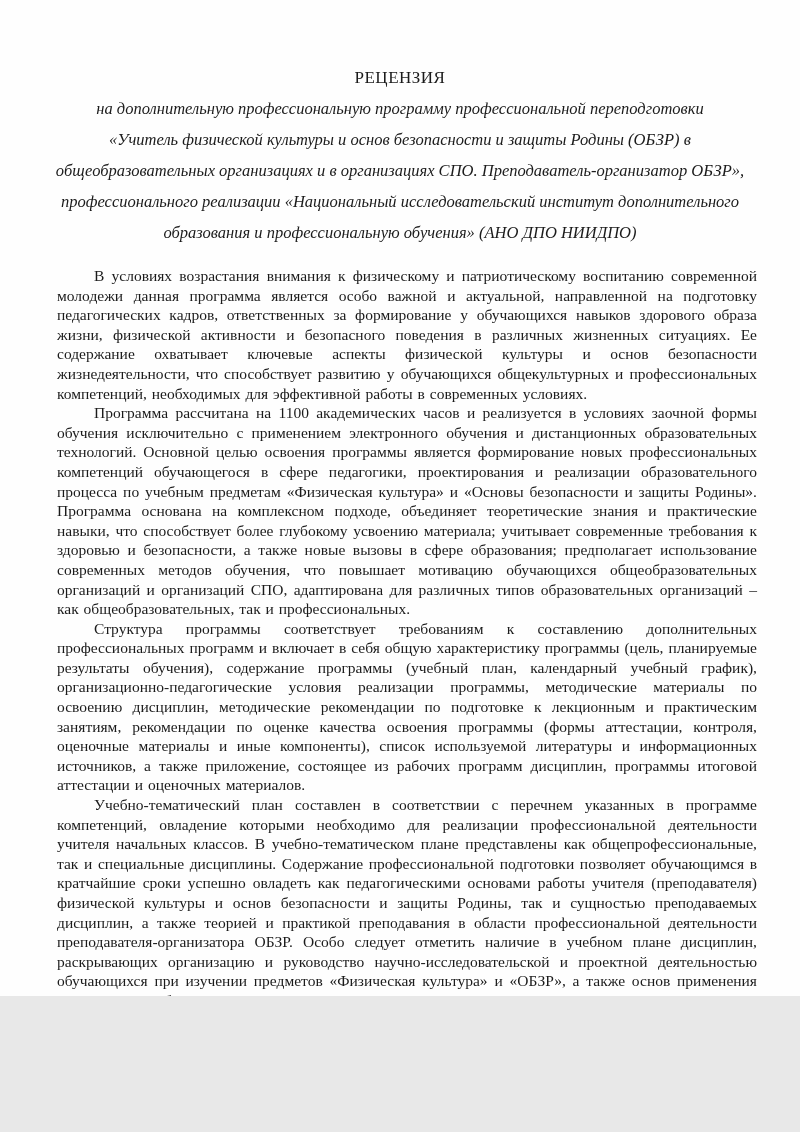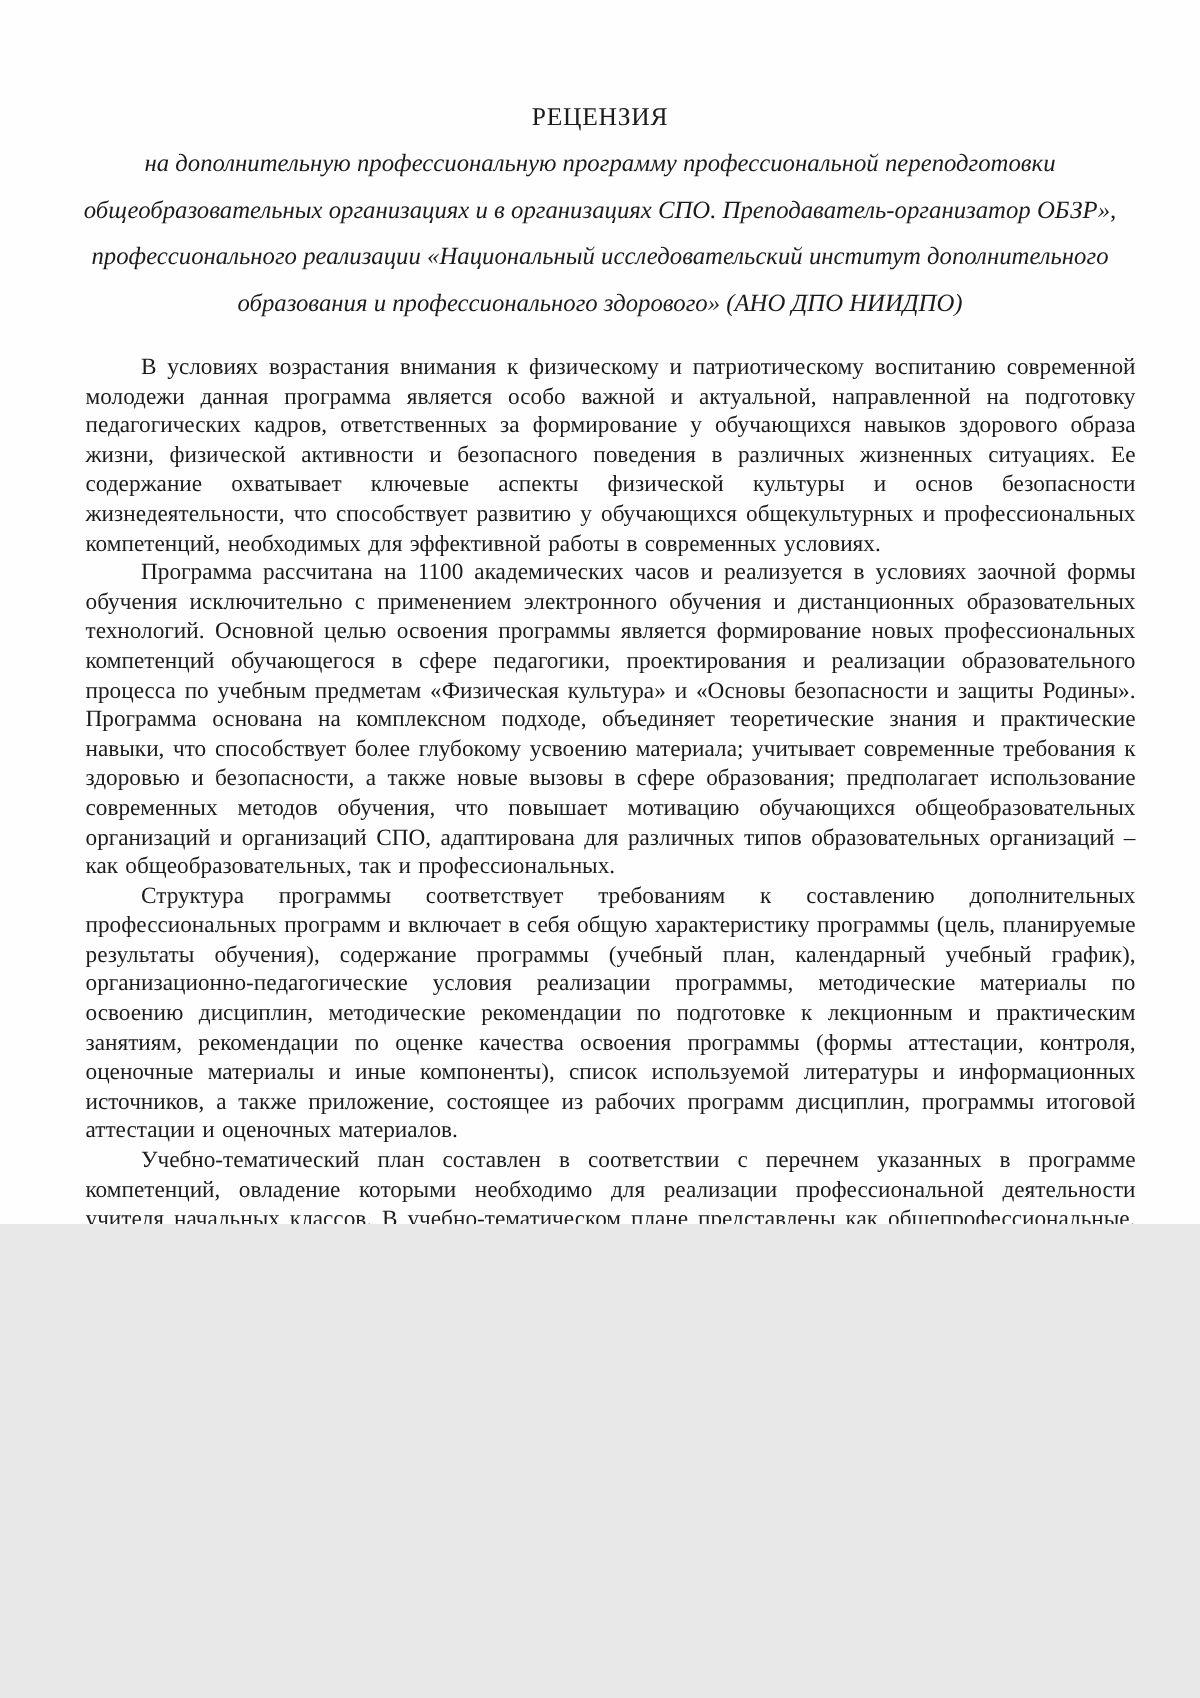--- a/index.html
+++ b/index.html
@@ -3,21 +3,21 @@
 <meta charset="utf-8">
 <style>
   html, body {
     margin: 0;
     padding: 0;
     background: #e8e8e8;
   }
   .page {
     position: relative;
     width: 800px;
-    height: 816px;
+    height: 996px;
     margin: 0 auto;
     background: #fefefe;
     box-sizing: border-box;
     overflow: hidden;
     font-family: "Liberation Serif", "DejaVu Serif", serif;
     color: #1b1b1b;
   }
   .doc-header {
     padding-top: 62px;
     text-align: center;
@@ -50,23 +50,24 @@
   }
 </style>
 </head>
 <body>
 
 <div class="page">
   <div class="doc-header">
     <h1 class="doc-title">РЕЦЕНЗИЯ</h1>
     <div>
       <div class="subtitle-line">на дополнительную профессиональную программу профессиональной переподготовки</div>
+      <div class="subtitle-line">«Учитель физической культуры и основ безопасности и защиты Родины (ОБЗР) в</div>
       <div class="subtitle-line">общеобразовательных организациях и в организациях СПО. Преподаватель-организатор ОБЗР»,</div>
       <div class="subtitle-line">профессионального реализации «Национальный исследовательский институт дополнительного</div>
-      <div class="subtitle-line">образования и профессионального здорового» (АНО ДПО НИИДПО)</div>
+      <div class="subtitle-line">образования и профессиональную обучения» (АНО ДПО НИИДПО)</div>
     </div>
   </div>
 
   <div class="doc-body">
     <p>В условиях возрастания внимания к физическому и патриотическому воспитанию современной молодежи данная программа является особо важной и актуальной, направленной на подготовку педагогических кадров, ответственных за формирование у обучающихся навыков здорового образа жизни, физической активности и безопасного поведения в различных жизненных ситуациях. Ее содержание охватывает ключевые аспекты физической культуры и основ безопасности жизнедеятельности, что способствует развитию у обучающихся общекультурных и профессиональных компетенций, необходимых для эффективной работы в современных условиях.</p>
     <p>Программа рассчитана на 1100 академических часов и реализуется в условиях заочной формы обучения исключительно с применением электронного обучения и дистанционных образовательных технологий. Основной целью освоения программы является формирование новых профессиональных компетенций обучающегося в сфере педагогики, проектирования и реализации образовательного процесса по учебным предметам «Физическая культура» и «Основы безопасности и защиты Родины». Программа основана на комплексном подходе, объединяет теоретические знания и практические навыки, что способствует более глубокому усвоению материала; учитывает современные требования к здоровью и безопасности, а также новые вызовы в сфере образования; предполагает использование современных методов обучения, что повышает мотивацию обучающихся общеобразовательных организаций и организаций СПО, адаптирована для различных типов образовательных организаций – как общеобразовательных, так и профессиональных.</p>
     <p>Структура программы соответствует требованиям к составлению дополнительных профессиональных программ и включает в себя общую характеристику программы (цель, планируемые результаты обучения), содержание программы (учебный план, календарный учебный график), организационно-педагогические условия реализации программы, методические материалы по освоению дисциплин, методические рекомендации по подготовке к лекционным и практическим занятиям, рекомендации по оценке качества освоения программы (формы аттестации, контроля, оценочные материалы и иные компоненты), список используемой литературы и информационных источников, а также приложение, состоящее из рабочих программ дисциплин, программы итоговой аттестации и оценочных материалов.</p>
     <p>Учебно-тематический план составлен в соответствии с перечнем указанных в программе компетенций, овладение которыми необходимо для реализации профессиональной деятельности учителя начальных классов. В учебно-тематическом плане представлены как общепрофессиональные, так и специальные дисциплины. Содержание профессиональной подготовки позволяет обучающимся в кратчайшие сроки успешно овладеть как педагогическими основами работы учителя (преподавателя) физической культуры и основ безопасности и защиты Родины, так и сущностью преподаваемых дисциплин, а также теорией и практикой преподавания в области профессиональной деятельности преподавателя-организатора ОБЗР. Особо следует отметить наличие в учебном плане дисциплин, раскрывающих организацию и руководство научно-исследовательской и проектной деятельностью обучающихся при изучении предметов «Физическая культура» и «ОБЗР», а также основ применения нейросетей в работе педагога.</p>
   </div>
 </div>

